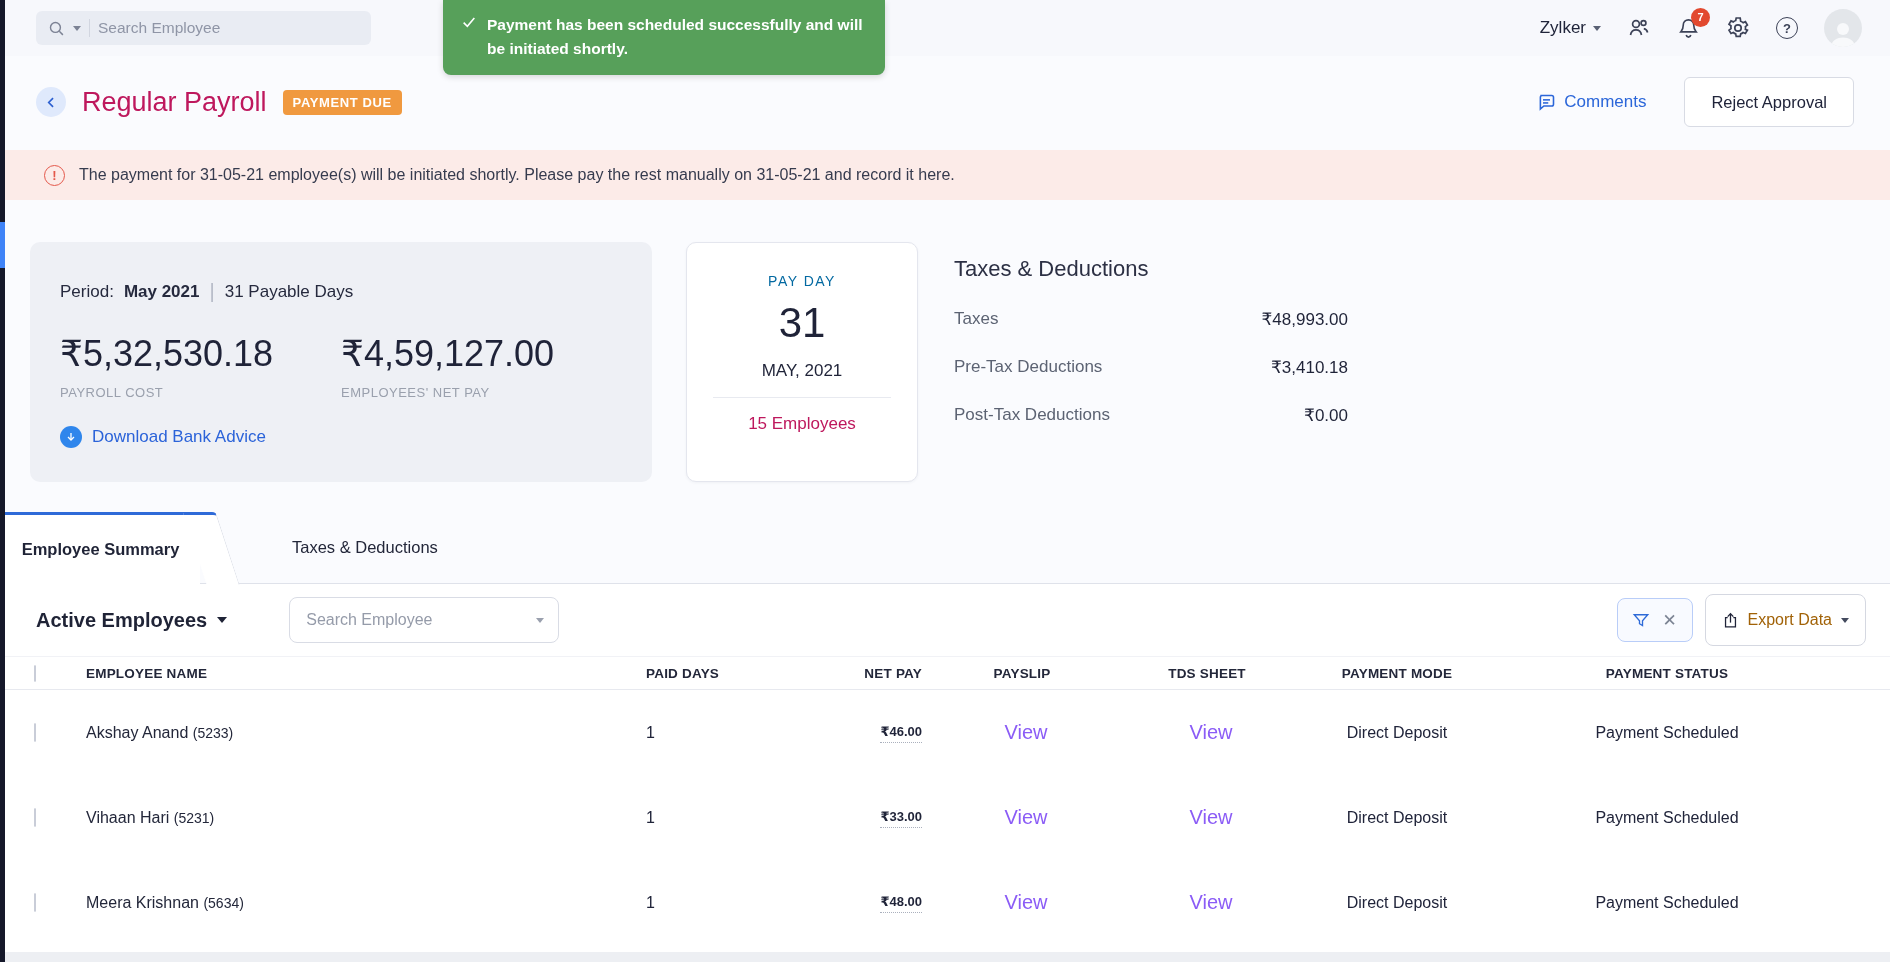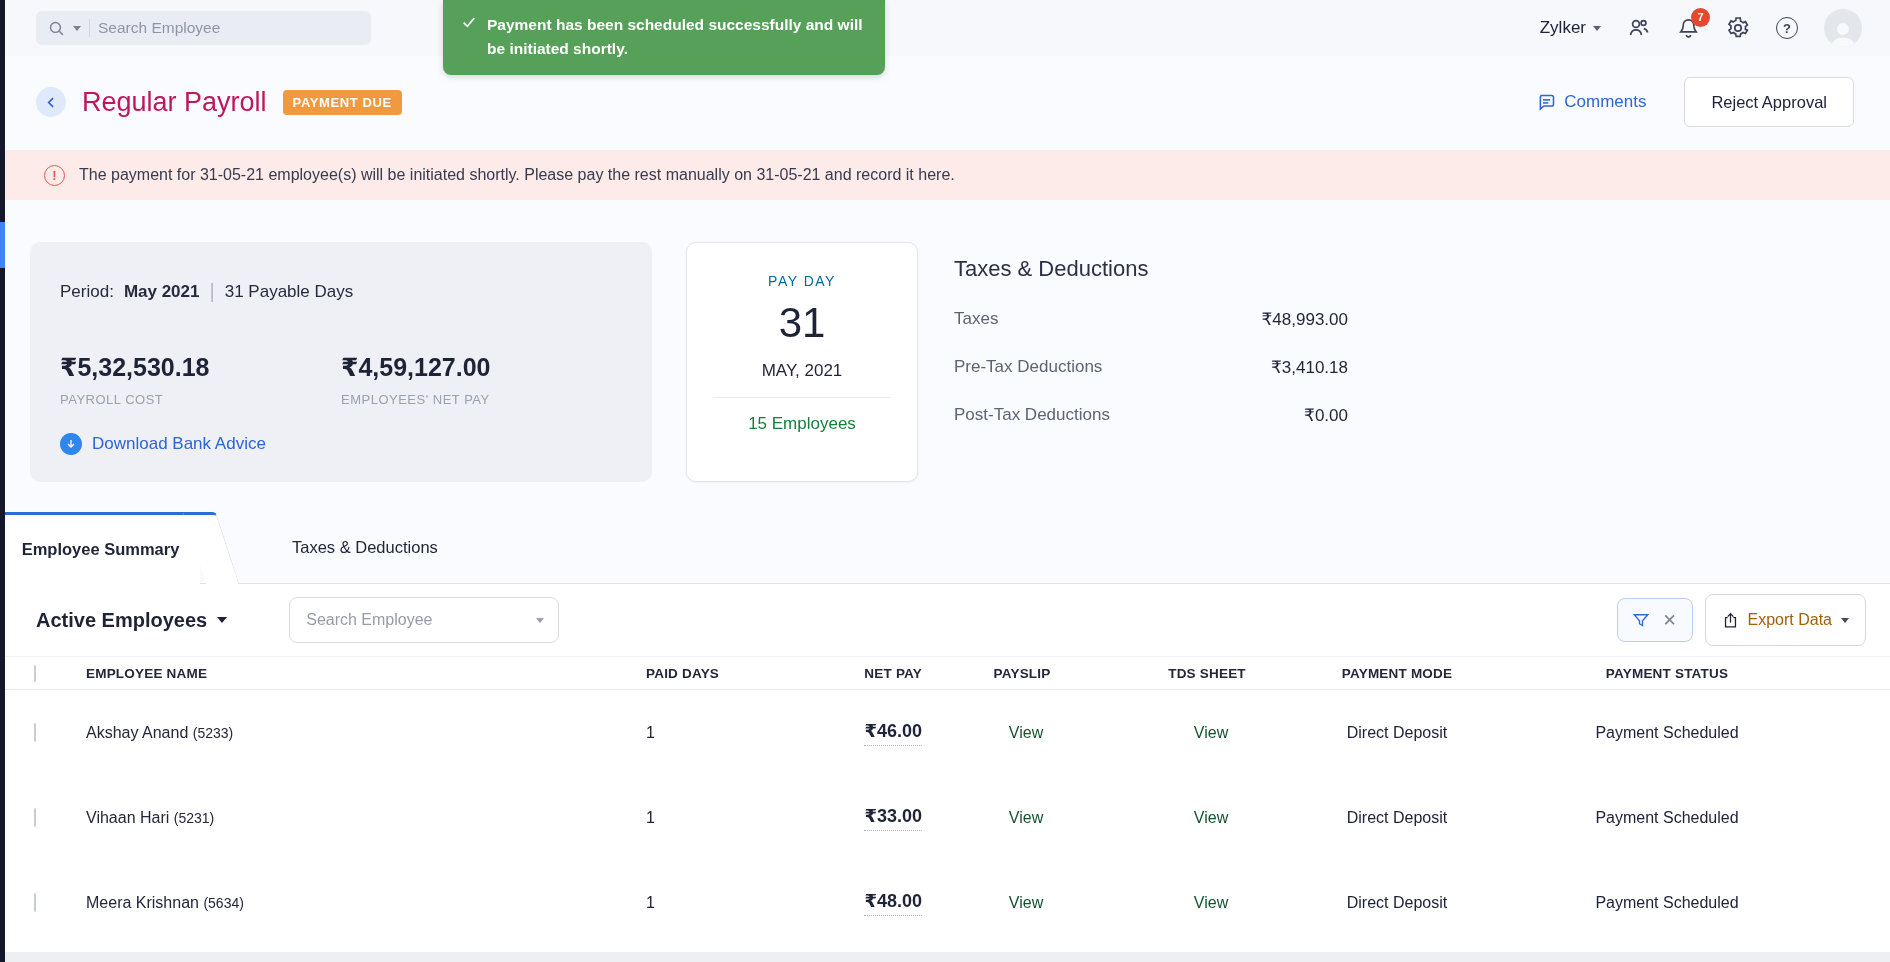--- a/index.html
+++ b/index.html
@@ -47,32 +47,32 @@
   .alert-text { font-size:16px; color:#363b4e; }
 
   
   .cards-row { margin:42px 36px 0 30px; display:flex; align-items:flex-start; }
   .summary-card { width:622px; height:240px; background:#eef0f5; border-radius:10px; padding:38px 30px 0 30px; }
   .period-line { font-size:17px; color:#262a3e; display:flex; align-items:center; gap:10px; }
   .period-value { font-weight:bold; }
   .period-sep { color:#b4b9c6; font-size:20px; font-weight:300; }
   .amounts { display:flex; margin-top:30px; }
   .amount-col { width:302px; }
-  .amount-value { font-size:25px; font-weight:700; color:#1f2338;margin-top:20px; }
+  .amount-value { font-size:36px; font-weight:400; color:#1f2338; }
   .amount-label { margin-top:10px; font-size:13px; letter-spacing:.5px; color:#9aa0ad; }
   .download-row { margin-top:26px; display:flex; align-items:center; gap:10px; cursor:pointer; }
   .dl-circle { width:22px; height:22px; border-radius:50%; background:#2f86ec; color:#fff; display:flex; align-items:center; justify-content:center; flex:none; }
   .download-label { font-size:17px; color:#2b63d9; }
 
   .payday-card { width:232px; height:240px; background:#fff; border:1px solid #e4e6ee; border-radius:10px; margin-left:34px; text-align:center; padding-top:30px; box-shadow:0 1px 3px rgba(40,50,80,.05); }
   .payday-label { font-size:14px; letter-spacing:1.5px; color:#0369a1; }
   .payday-day { font-size:42px; color:#1f2338; margin-top:10px; }
   .payday-monthyear { font-size:17px; color:#1f2338; margin-top:14px; }
   .payday-divider { border:none; border-top:1px solid #e8eaf0; margin:16px 26px 0 26px; }
-  .payday-count { font-size:17px; color:#15803d; margin-top:16px; }
+  .payday-count { font-size:17px; color:#be185d; margin-top:16px; }
 
   .taxes-section { margin-left:36px; padding-top:14px; width:394px; }
   .taxes-title { font-size:22px; font-weight:500; color:#2c3044; }
   .tax-row { display:flex; justify-content:space-between; margin-top:27px; }
   .tax-label { font-size:17px; color:#5c6373; }
   .tax-value { font-size:17px; color:#1f2338; }
 
   
   .tabs-row { margin-top:30px; border-bottom:1px solid #dfe2ea; display:flex; align-items:stretch; height:72px; position:relative; }
   .tab { display:flex; align-items:center; font-size:16.5px; cursor:pointer; }
@@ -100,22 +100,22 @@
   .thead { height:34px; border-top:1px solid #f1f2f6; border-bottom:1px solid #e7e9ef; }
   .th { font-size:13.5px; font-weight:bold; color:#23273a; letter-spacing:.2px; }
   .col-paid { text-align:left; }
   .col-net { text-align:right; }
   .col-center { text-align:center; }
   .trow { height:85px; }
   .checkbox { width:18px; height:18px; border:1.5px solid #c9cdd8; border-radius:3px; background:#fcfcfe; cursor:pointer; }
   .emp-name { font-size:16px; color:#23273a; }
   .emp-id { font-size:14px; color:#23273a; }
   .cell { font-size:16px; color:#20243a; }
-  .netpay { font-size:18px; font-weight:bold; color:#1f2338; border-bottom:1px dotted #aab0bd; padding-bottom:3px; display:inline-block; cursor:default; }
-  .view-link { color:#14532d; font-size:16px; cursor:pointer;margin-left:8px; }
+  .netpay { font-size:13px; font-weight:bold; color:#1f2338; border-bottom:1px dotted #aab0bd; padding-bottom:3px; display:inline-block; cursor:default; }
+  .view-link { color:#8b5cf6; font-size:20px; cursor:pointer;margin-left:8px; }
   .bottom-strip { position:absolute; bottom:0; left:5px; right:0; height:10px; background:#edeff3; }
 </style>
 </head>
 <body>
 
 <div class="left-strip">
   <div class="active-seg"></div>
 </div>
 
 <div class="topbar">

